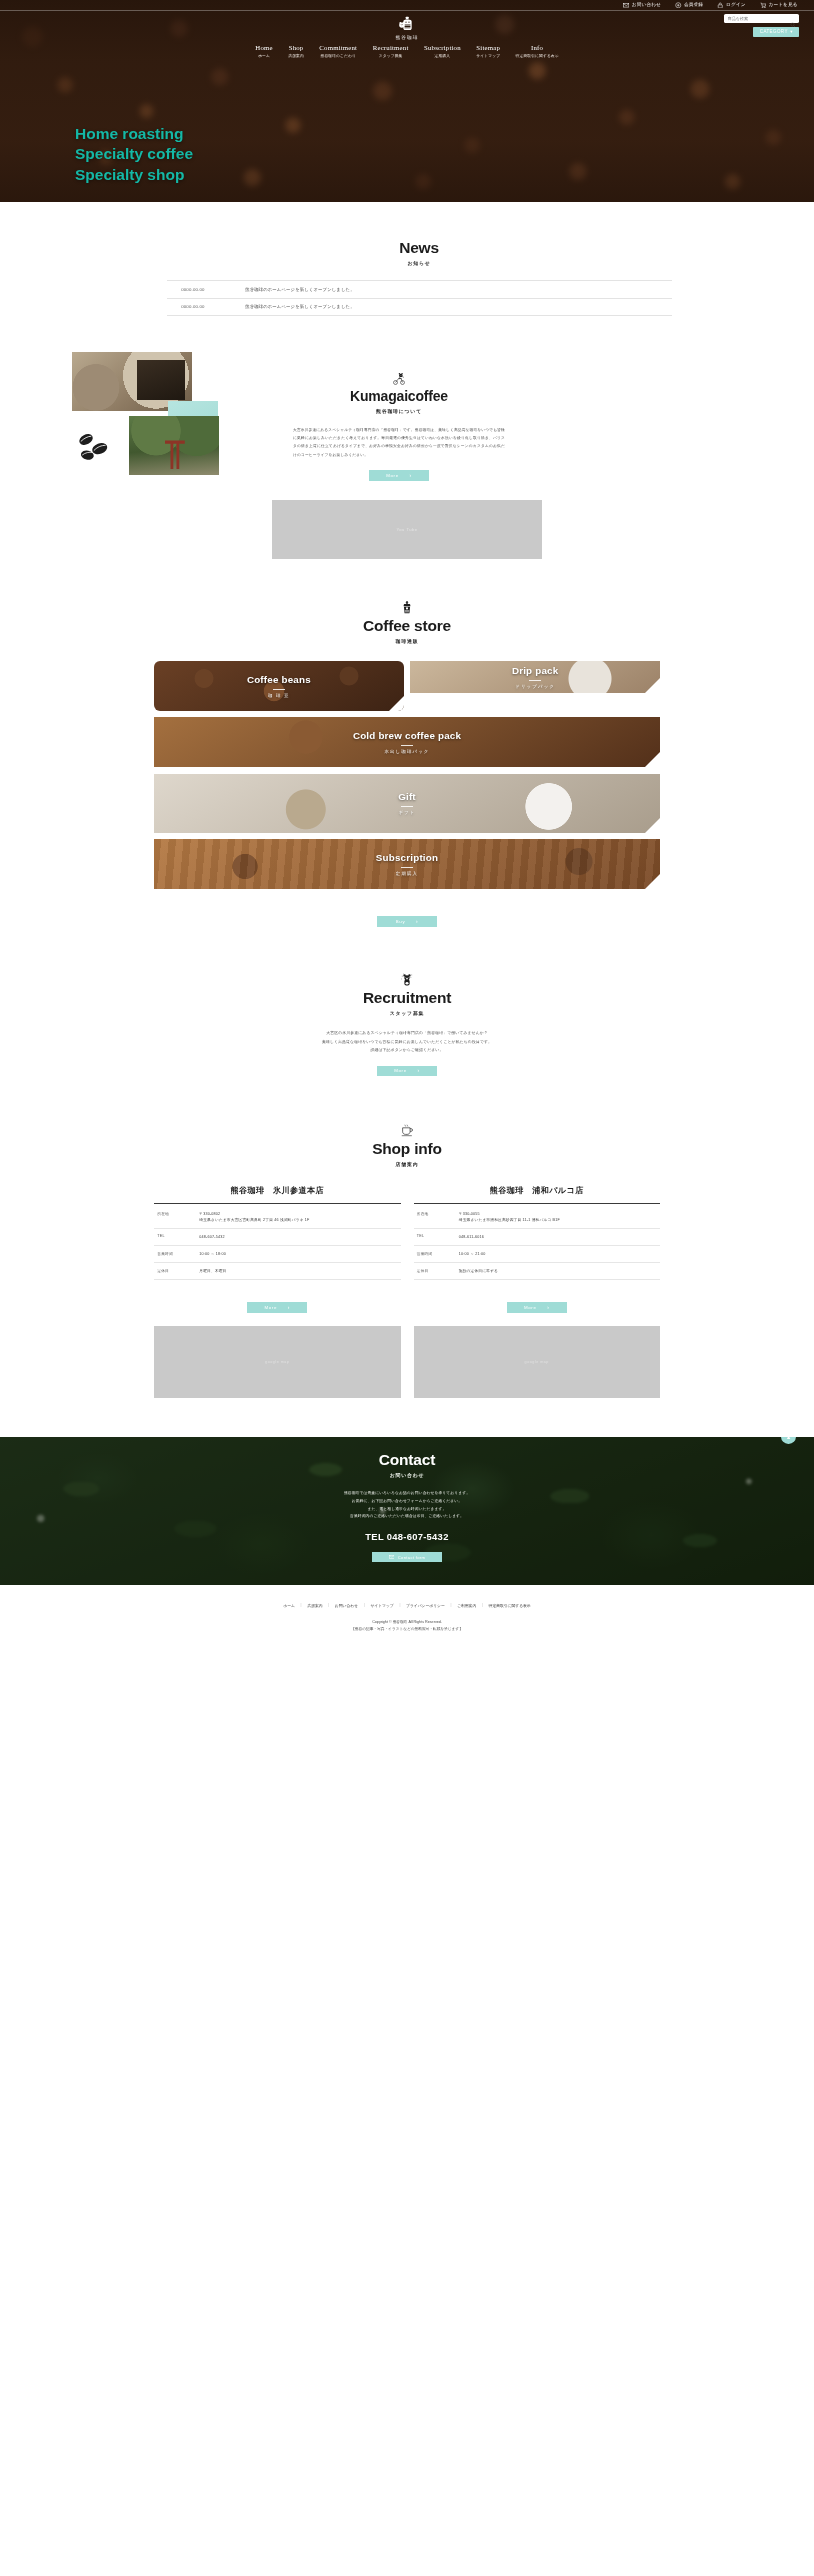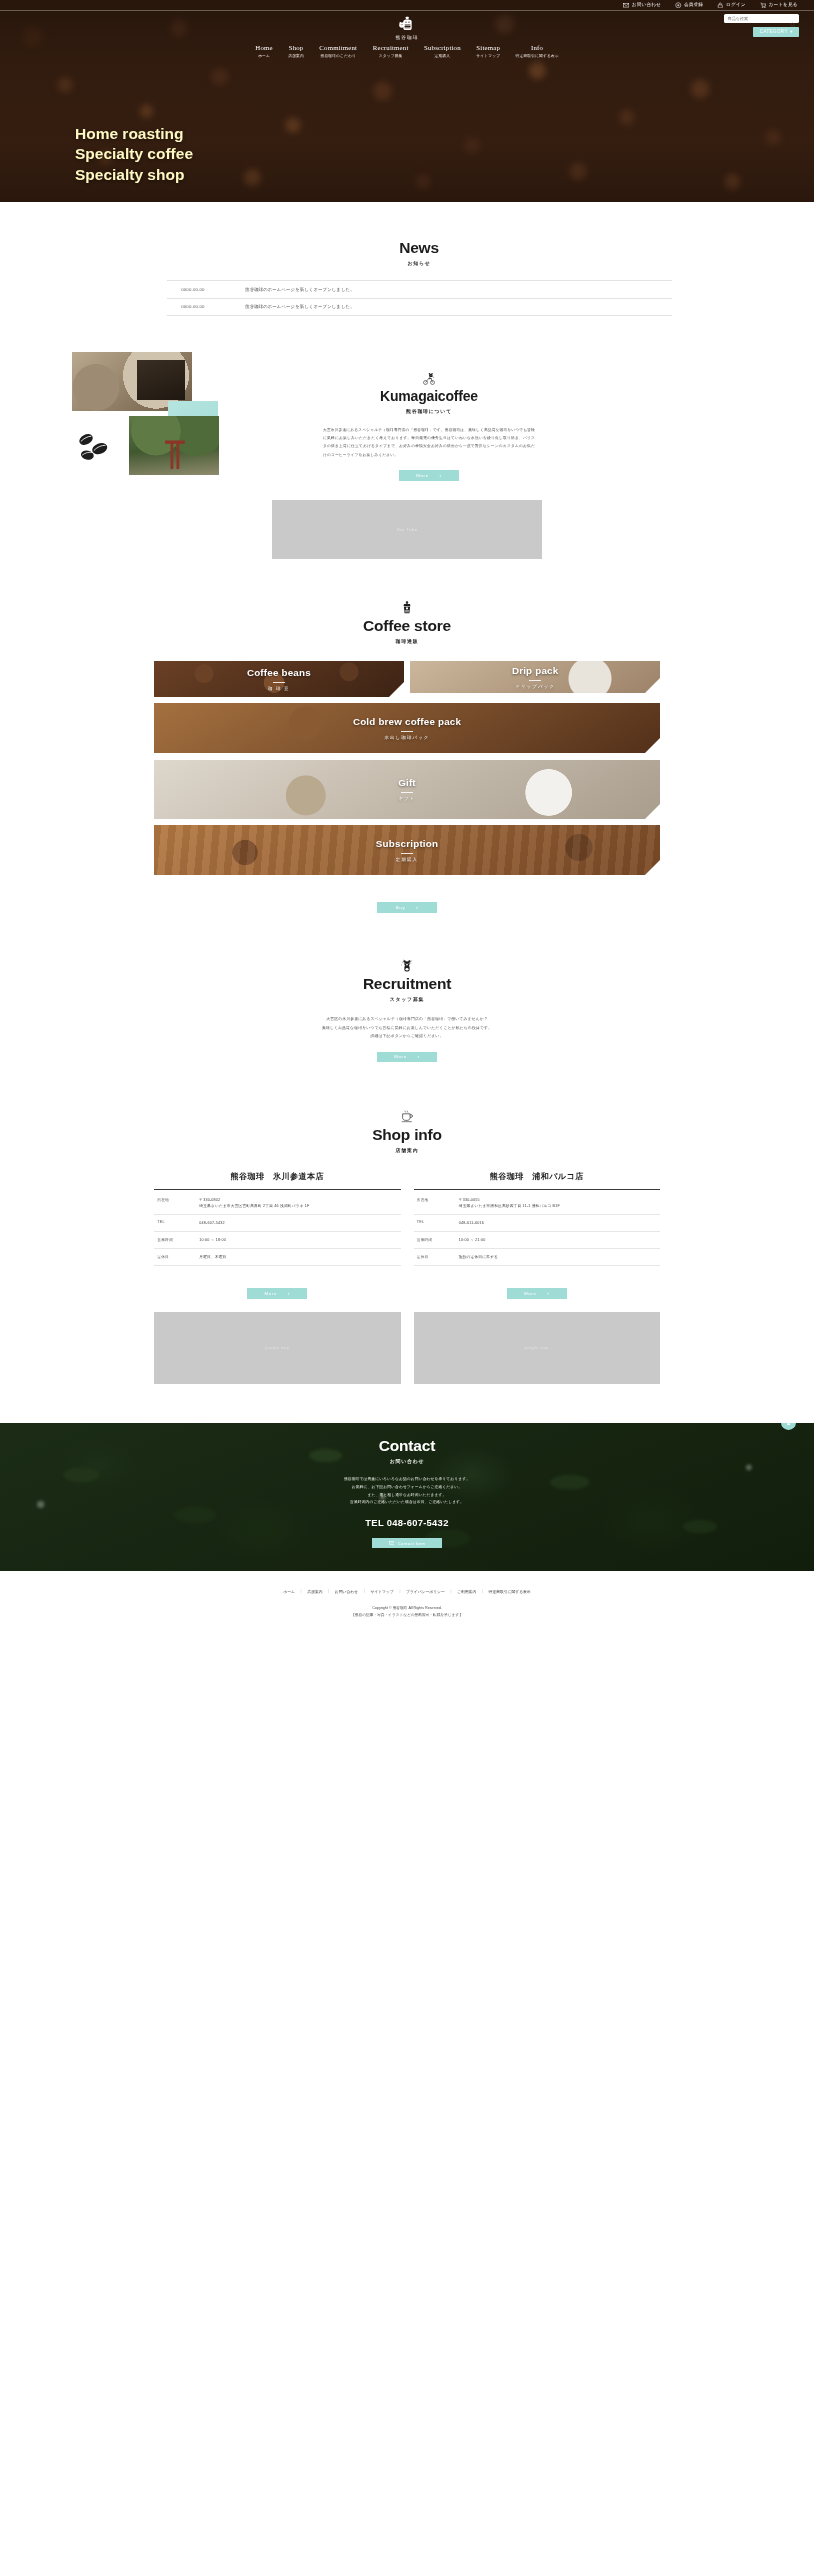--- a/index.html
+++ b/index.html
@@ -119,21 +119,21 @@
     background:#9fdcd6; color:#fff; border:0;
     font-size:4.5px; letter-spacing:0.4px;
     width:46px; height:9.8px; border-radius:0.8px; cursor:pointer;
     display:flex; align-items:center; justify-content:center; gap:2.4px;
     font-family:"Liberation Sans",sans-serif;
   }
 
   
   .hero-copy{
     position:absolute; left:75px; top:124px; z-index:6;
-    color:#fef9c3;
+    color:#14b8a6;
     font-family:"Liberation Sans","DejaVu Sans",sans-serif;
     font-weight:bold; font-size:15.5px; line-height:1.32;
     text-shadow:0 0.8px 3.3px rgba(0,0,0,.45);
   }
 
   
   .sec{ padding:0 0; }
   .sec-head{ text-align:center; }
   .sec-ico{ width:14px;height:14px; margin:0 auto 2.4px; display:block; }
   .sec-ico svg{ width:14px;height:14px;display:block; }
@@ -185,21 +185,21 @@
   .ph-torii::after{
     content:"";position:absolute;left:40%;top:35%;width:22%;height:55%;
     background:#8d3426;
     clip-path:polygon(0 12%,100% 12%,100% 22%,72% 22%,72% 100%,58% 100%,58% 22%,42% 22%,42% 100%,28% 100%,28% 22%,0 22%);
   }
   .beans-deco{
     position:absolute; left:3.3px; top:77px; width:39px; height:34px;
   }
   .beans-deco svg{ width:39px;height:34px; display:block; }
 
-  .about-txt{ position:absolute; left:323px; top:20.4px; width:212px; }
+  .about-txt{ position:absolute; left:293px; top:20.4px; width:212px; }
   .about-txt .sec-title{ font-size:14px; }
   .about-body{
     margin-top:11.4px; font-size:3.7px; line-height:2.25; color:#4a4a4a;
     letter-spacing:0.2px; text-align:justify;
   }
   .btn-mint{
     background:#9fdcd6; color:#fff; border:0;
     font-size:4.4px; letter-spacing:0.7px;
     width:60px; height:10.6px; cursor:pointer;
     display:flex; align-items:center; justify-content:center; gap:10.6px;
@@ -226,26 +226,27 @@
   }
   .card::after{
     content:""; position:absolute; right:0; bottom:0;
     border-style:solid; border-width:0 0 15.5px 15.5px;
     border-color:transparent transparent #ffffff transparent;
   }
   .card-en{ font-size:9.8px; font-weight:bold; letter-spacing:0.2px; text-shadow:0 0.8px 2.4px rgba(0,0,0,.5); }
   .card-divider{ width:12.2px;height:0.8px;background:rgba(255,255,255,.85); margin:4.1px 0 3.3px; }
   .card-jp{ font-size:4.4px; letter-spacing:1.2px; text-shadow:0 0.8px 2.4px rgba(0,0,0,.5); }
 
-  .c-beans{ flex:1; height:36px;
+  .c-beans{ flex:1; height:50px;
     background:
       radial-gradient(circle at 20% 35%,#6b4226 0 9px,transparent 9.8px),
       radial-gradient(circle at 48% 60%,#7d4e2c 0 9.8px,transparent 10.6px),
       radial-gradient(circle at 78% 30%,#5d3921 0 9px,transparent 9.8px),
       linear-gradient(150deg,#6a4025,#3d2314);
+    border-radius: 6px;
   }
   .c-drip{ flex:1; height:32px;
     background:
       radial-gradient(circle at 72% 55%,#e8e3db 0 21px,transparent 22px),
       linear-gradient(150deg,#cbb79c,#9c8268);
   }
   .c-base{ flex:1; height:50px;
     background:
       radial-gradient(circle at 70% 65%,#2a1c12 0 18px,transparent 19px),
       linear-gradient(150deg,#c4a887,#7d6144);

